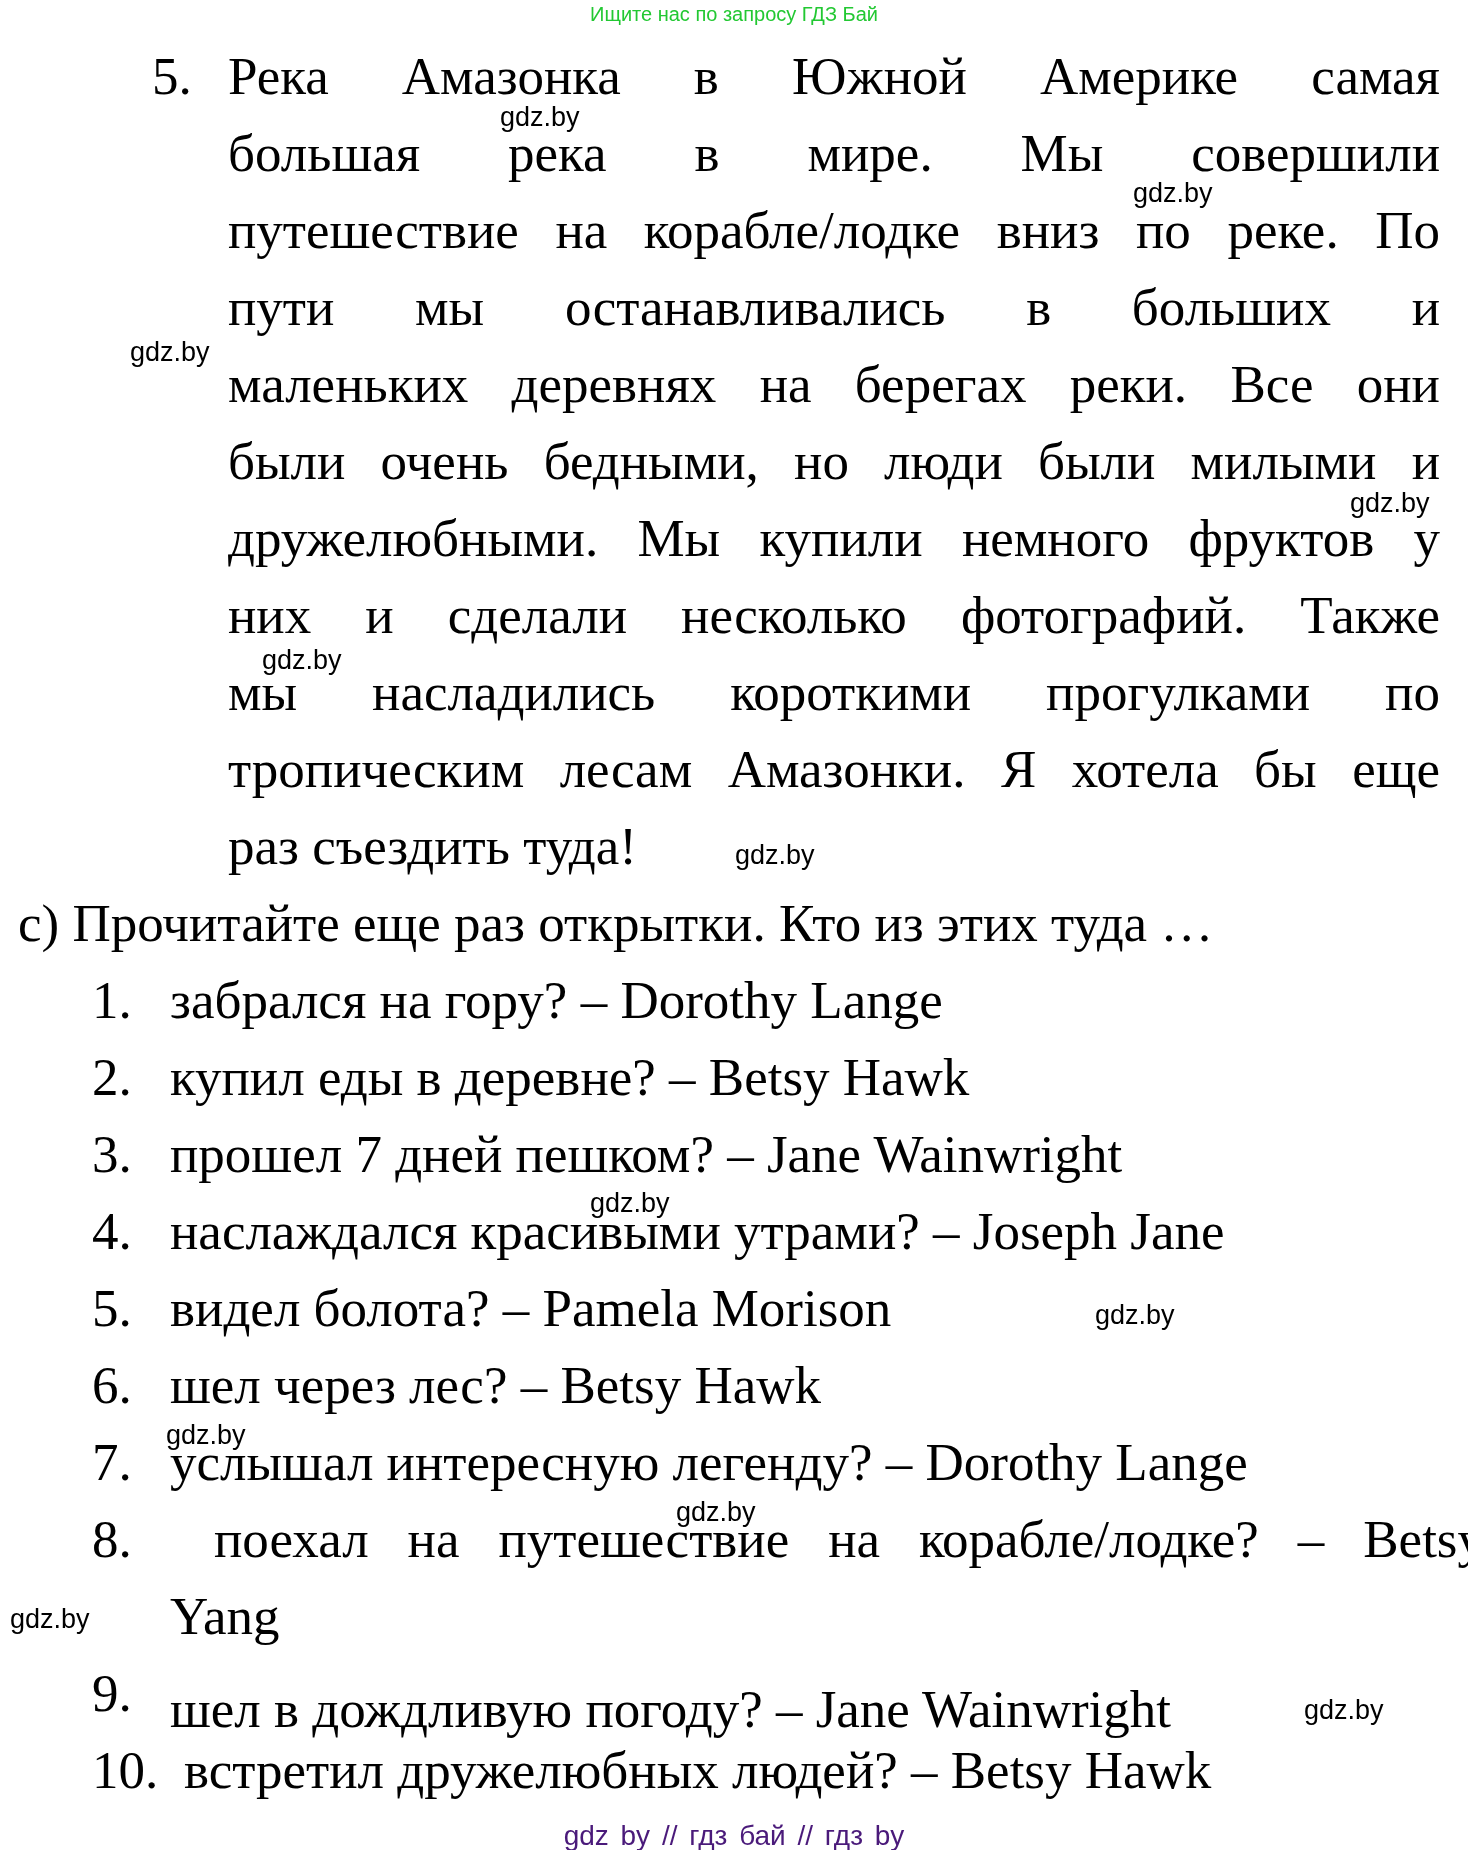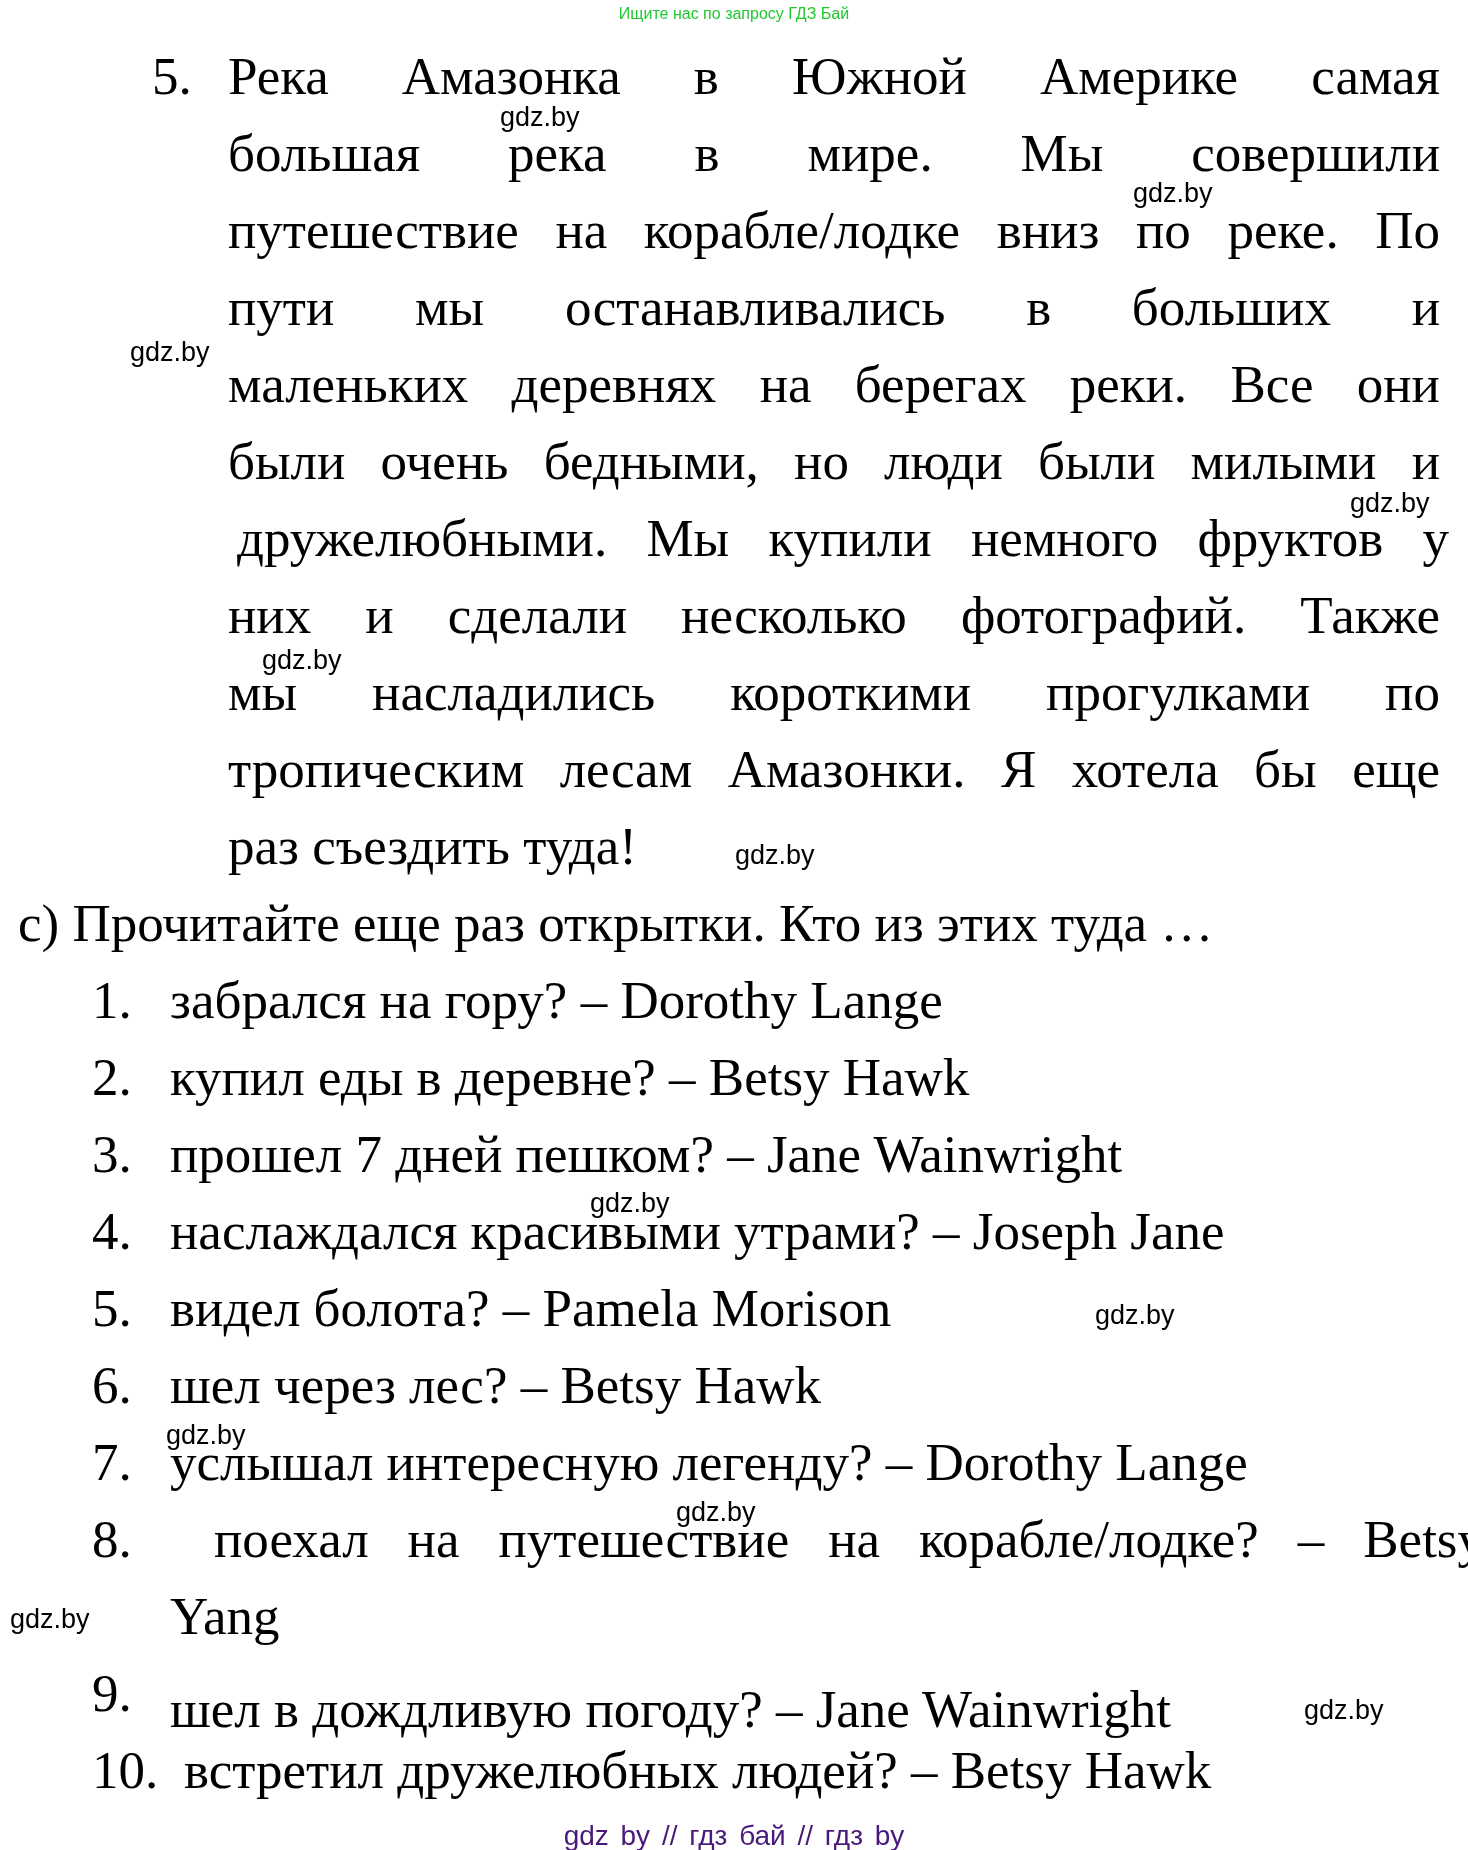--- a/index.html
+++ b/index.html
@@ -15,21 +15,21 @@
       font-family: "Liberation Serif", "DejaVu Serif", serif;
       color: #000000;
     }
     .top-banner {
       position: absolute;
       top: 0;
       left: 0;
       width: 1468px;
       text-align: center;
       font-family: "Liberation Sans", "DejaVu Sans", sans-serif;
-      font-size: 16px;
+      font-size: 20px;
       line-height: 28px;
       color: #22c832;
     }
     .footer {
       position: absolute;
       top: 1822px;
       left: 0;
       width: 1468px;
       text-align: center;
       font-family: "Liberation Sans", "DejaVu Sans", sans-serif;
@@ -85,21 +85,21 @@
 <div class="top-banner">Ищите нас по запросу ГДЗ Бай</div>
 
 <div>
   <div class="line para-num" style="top:46px;">5.</div>
   <div class="line para-line" style="top:46px;">Река Амазонка в Южной Америке самая</div>
   <div class="line para-line" style="top:123px;">большая река в мире. Мы совершили</div>
   <div class="line para-line" style="top:200px;">путешествие на корабле/лодке вниз по реке. По</div>
   <div class="line para-line" style="top:277px;">пути мы останавливались в больших и</div>
   <div class="line para-line" style="top:354px;">маленьких деревнях на берегах реки. Все они</div>
   <div class="line para-line" style="top:431px;">были очень бедными, но люди были милыми и</div>
-  <div class="line para-line" style="top:508px;margin-left:9px;">дружелюбными. Мы купили немного фруктов у</div>
+  <div class="line para-line" style="top:508px;">дружелюбными. Мы купили немного фруктов у</div>
   <div class="line para-line" style="top:585px;">них и сделали несколько фотографий. Также</div>
   <div class="line para-line" style="top:662px;">мы насладились короткими прогулками по</div>
   <div class="line para-line" style="top:739px;">тропическим лесам Амазонки. Я хотела бы еще</div>
   <div class="line para-line last" style="top:816px;">раз съездить туда!</div>
 </div>
 
 <div>
   <div class="line section-heading" style="top:893px;">c) Прочитайте еще раз открытки. Кто из этих туда …</div>
 
   <div>

